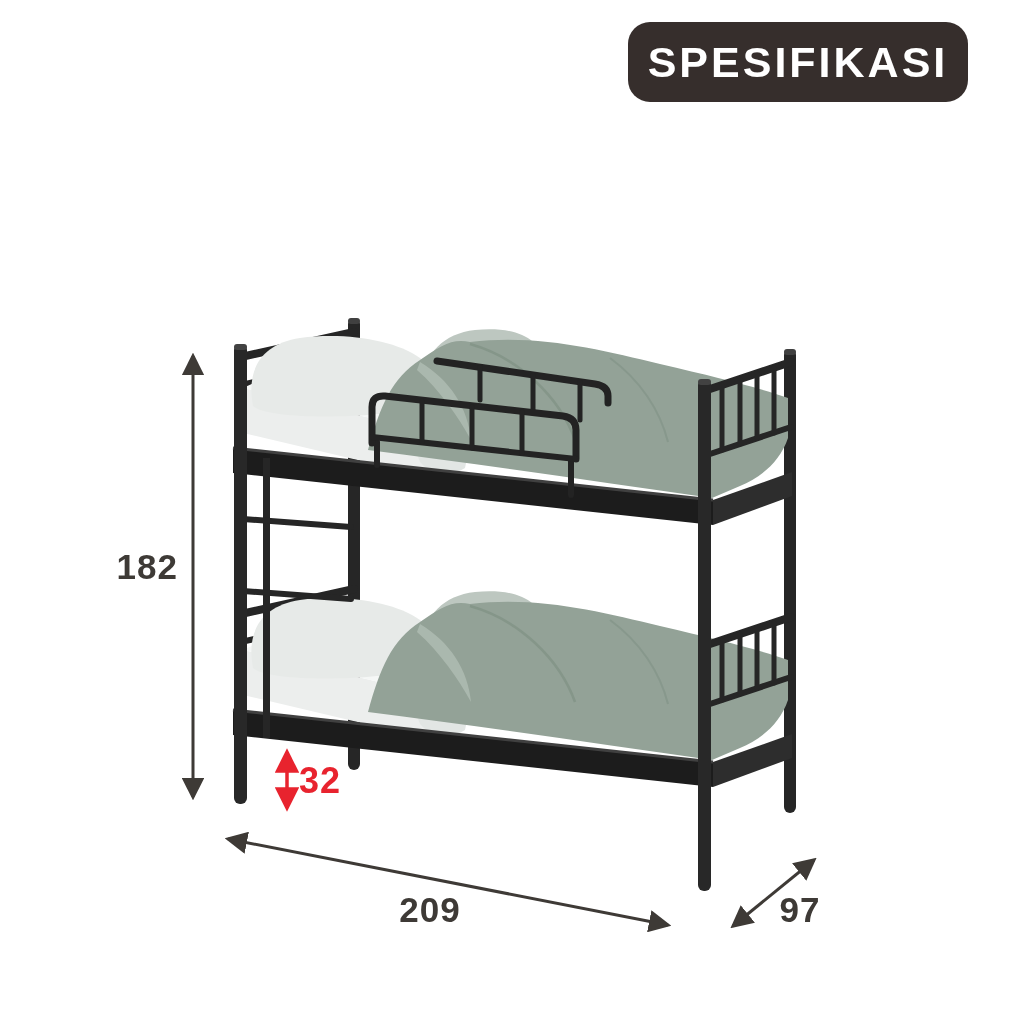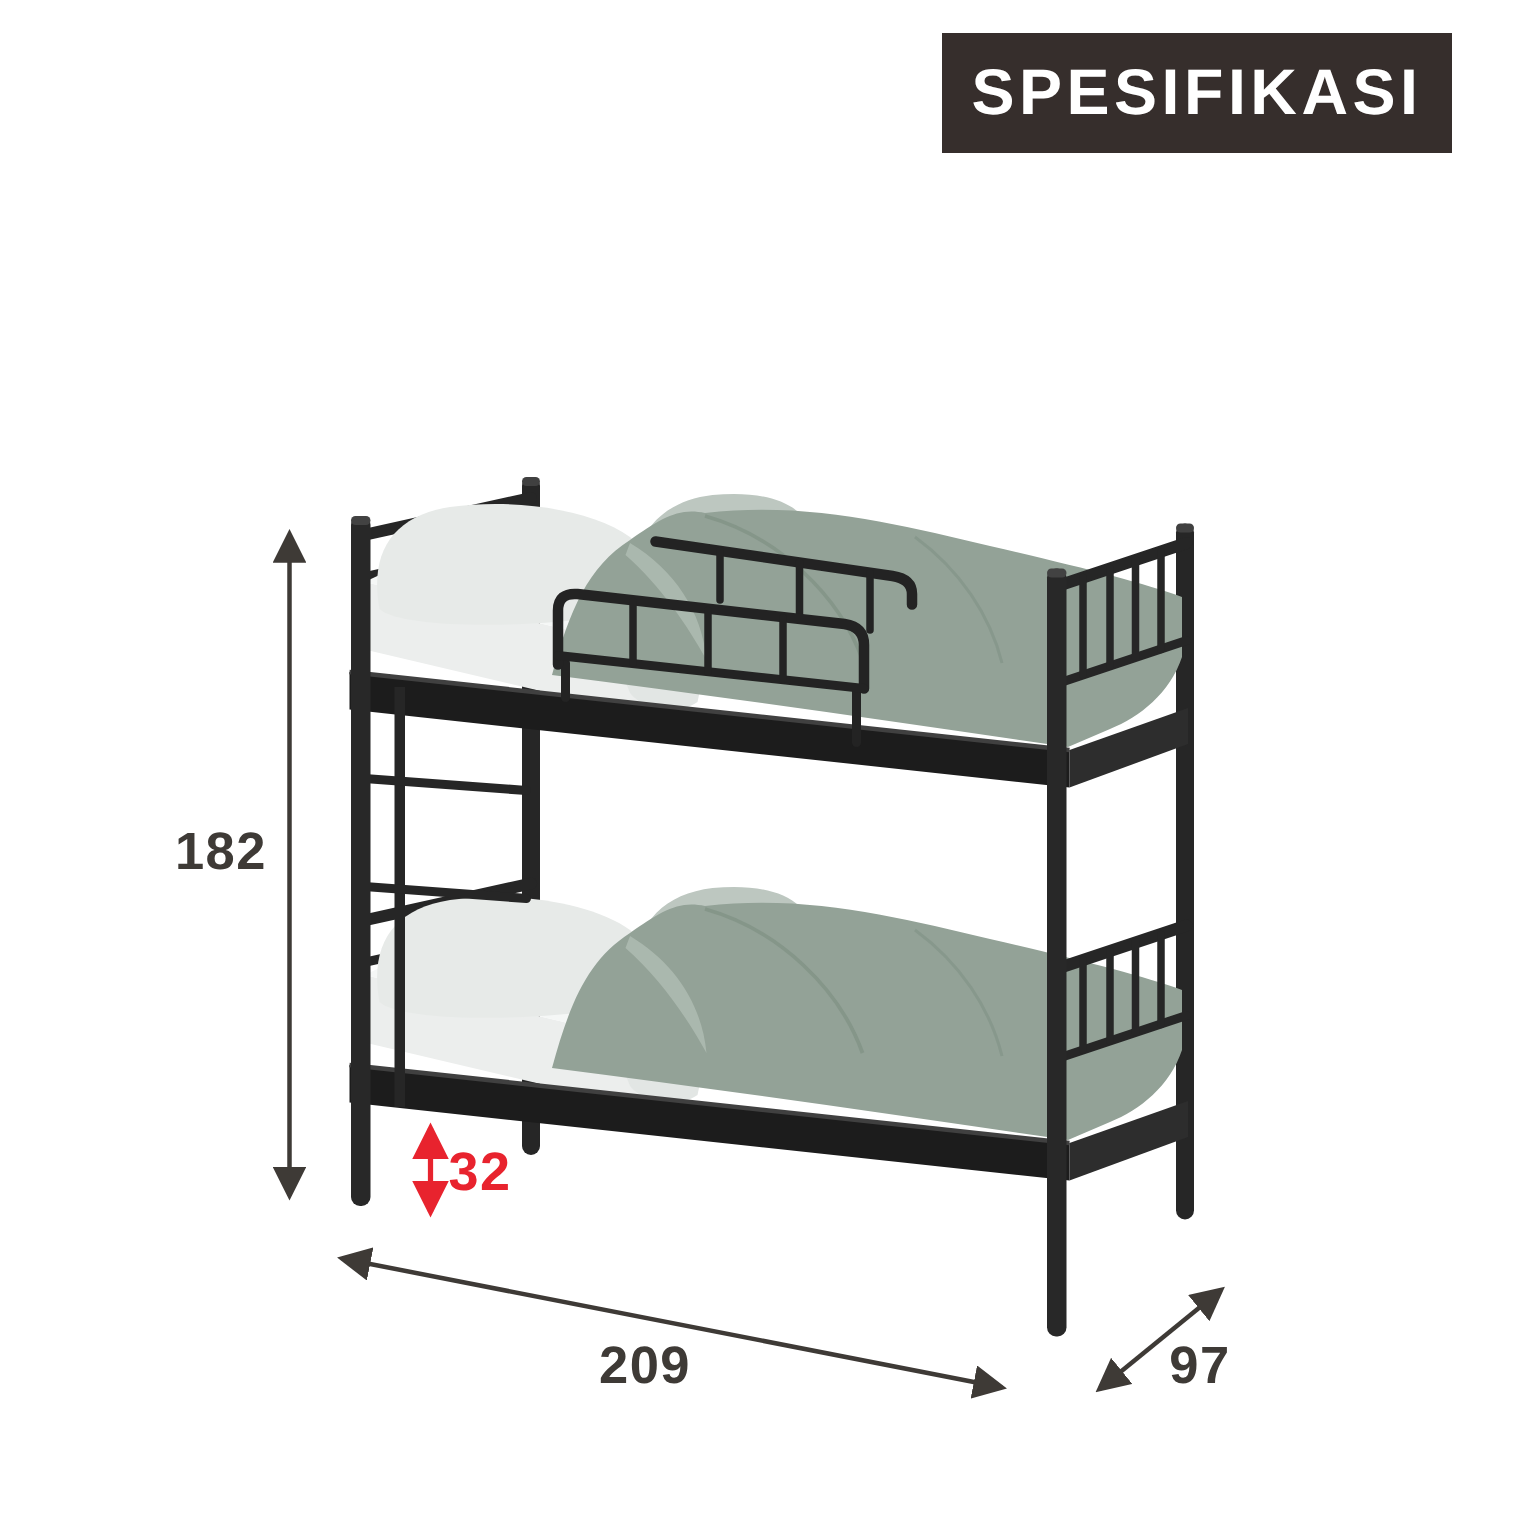--- a/index.html
+++ b/index.html
@@ -5,21 +5,21 @@
   html,body { margin:0; padding:0; background:#ffffff; }
   .stage {
     position:relative; width:1024px; height:1024px; background:#ffffff;
     overflow:hidden; font-family:"Liberation Sans", sans-serif;
   }
   .stage svg { position:absolute; left:0; top:0; }
   .badge {
     position:absolute; left:628px; top:22px; width:340px; height:80px;
     background:#362e2c; color:#ffffff;
     display:flex; align-items:center; justify-content:center;
-    font-size:43px; font-weight:700; letter-spacing:3px;
+    font-size:43px; font-weight:700; letter-spacing:3px;border-radius:22px;
   }
   .dim-text {
     font-family:"Liberation Sans", sans-serif;
     font-weight:700; font-size:35px; letter-spacing:1px; fill:#3e3a36;
   }
   .dim-text.red { font-size:36px; fill:#e8232e; }
 </style>
 </head>
 <body>
 

